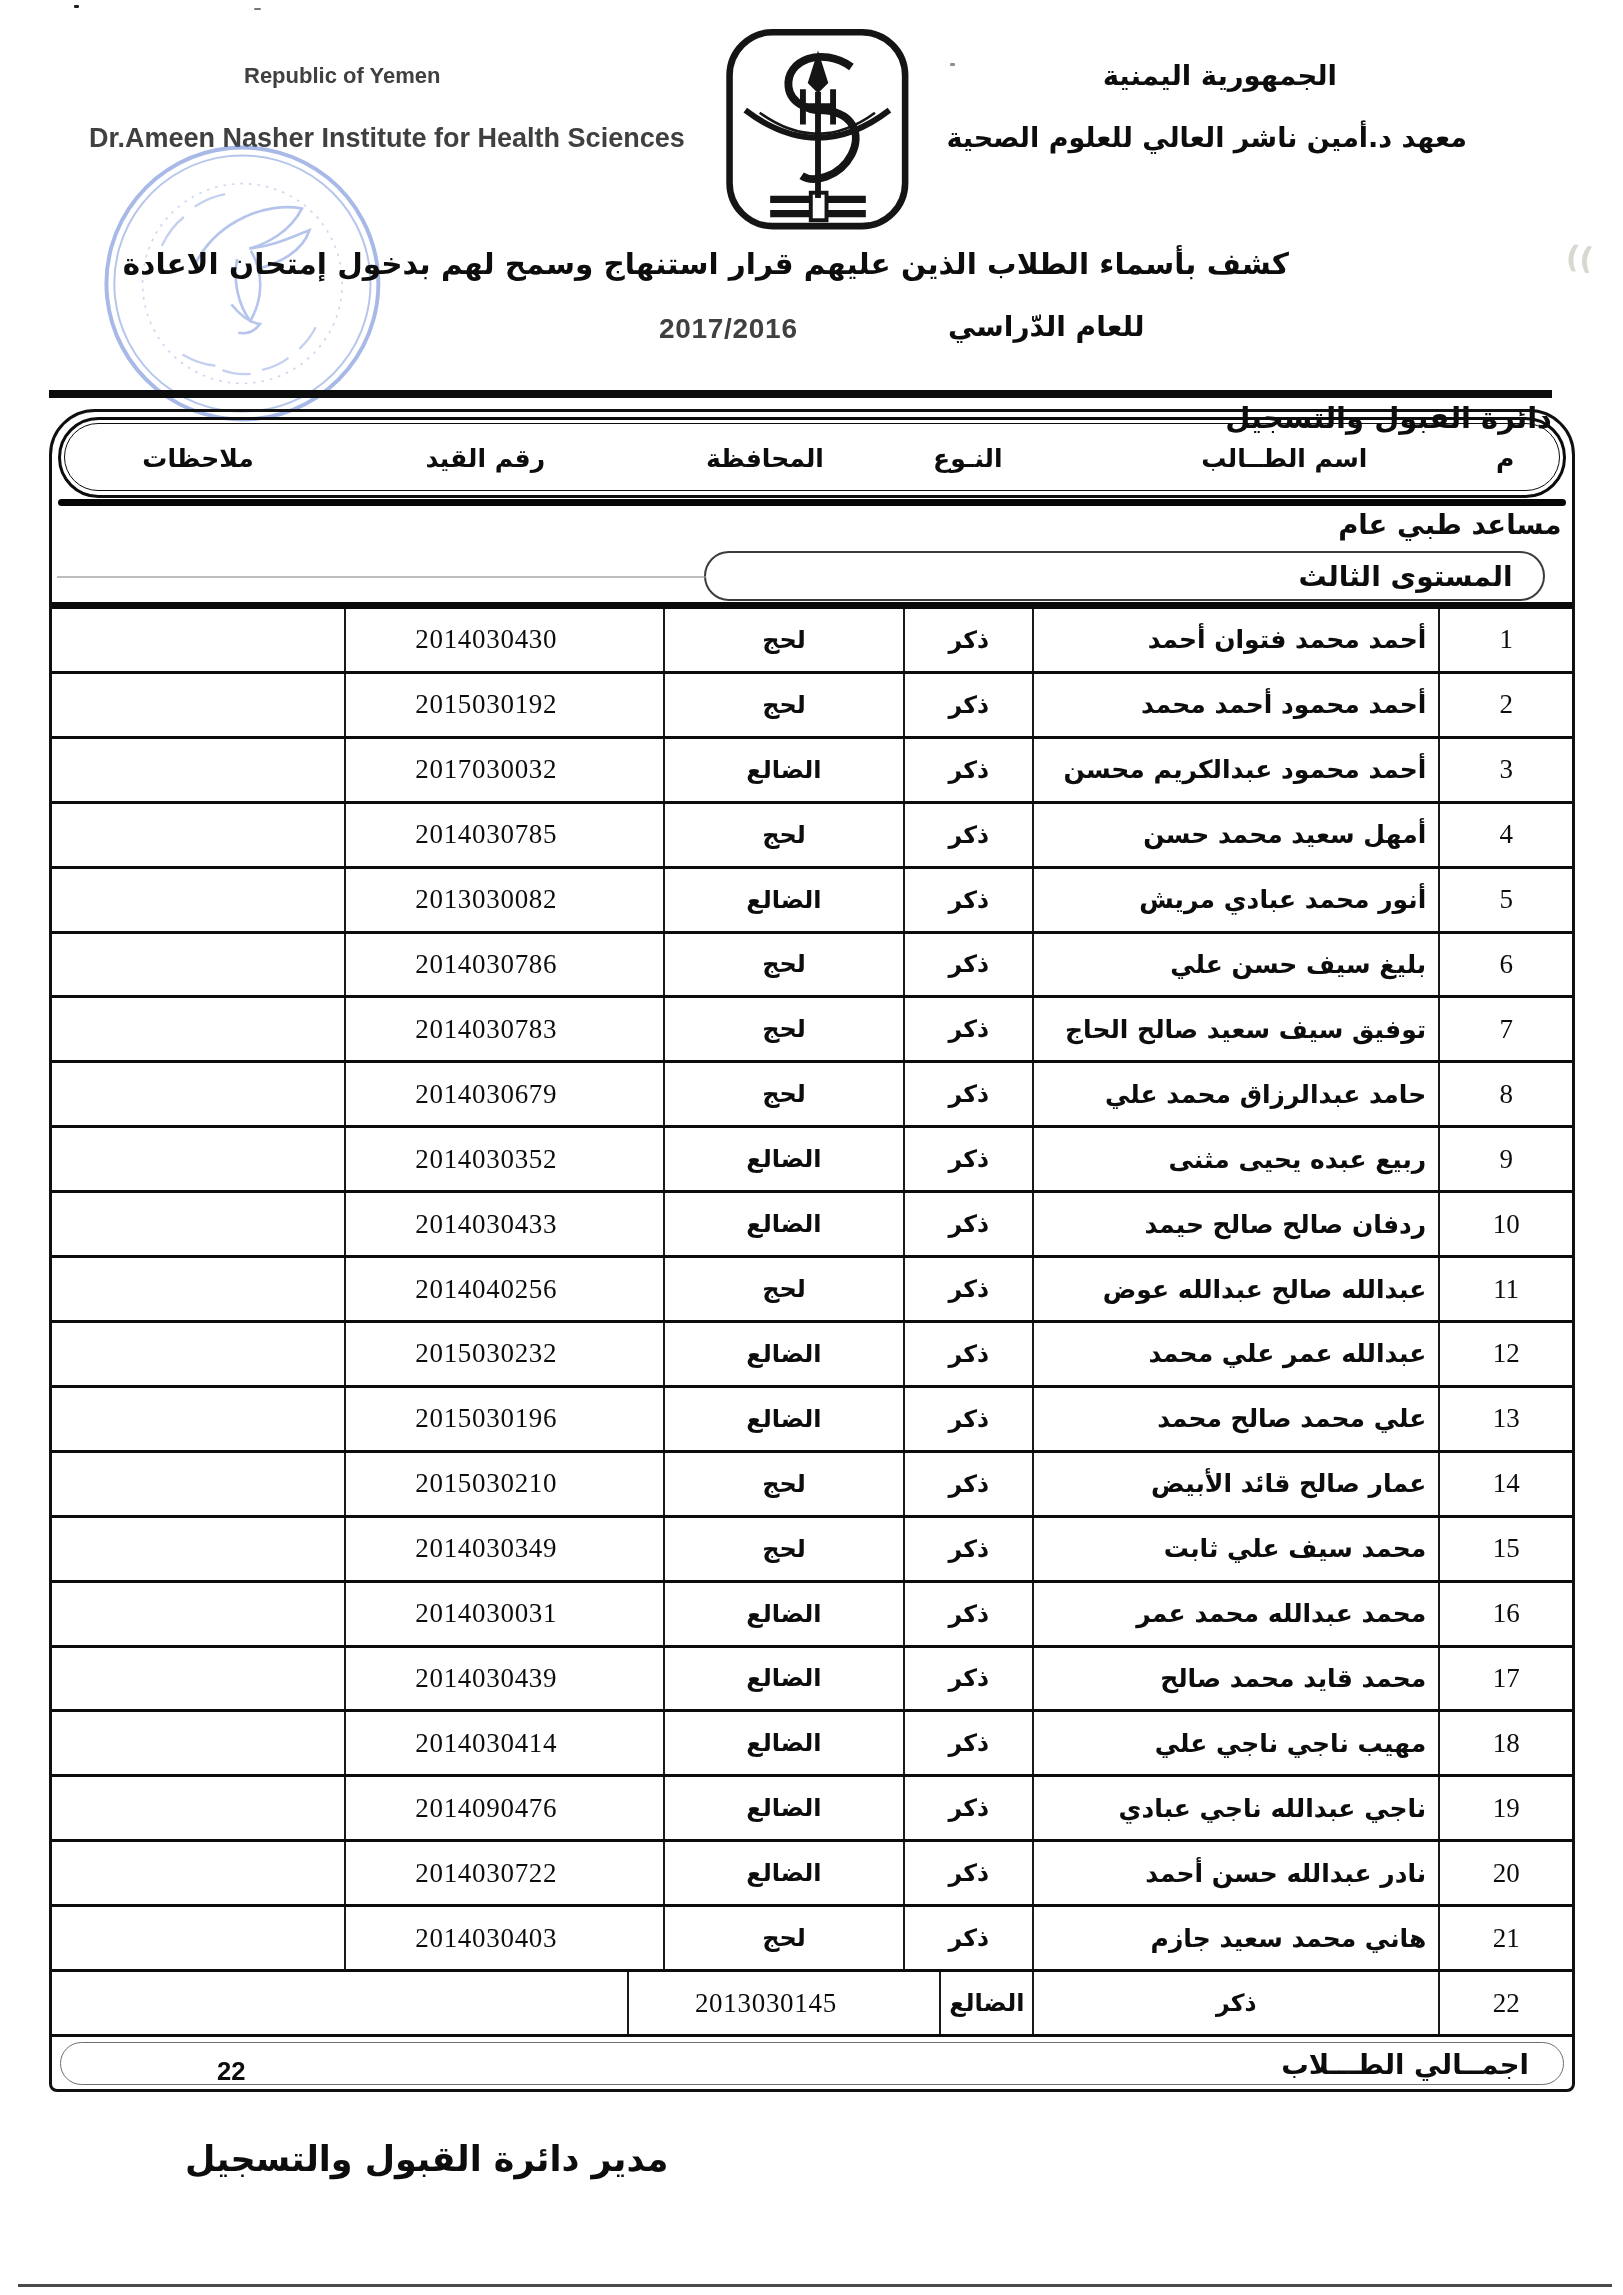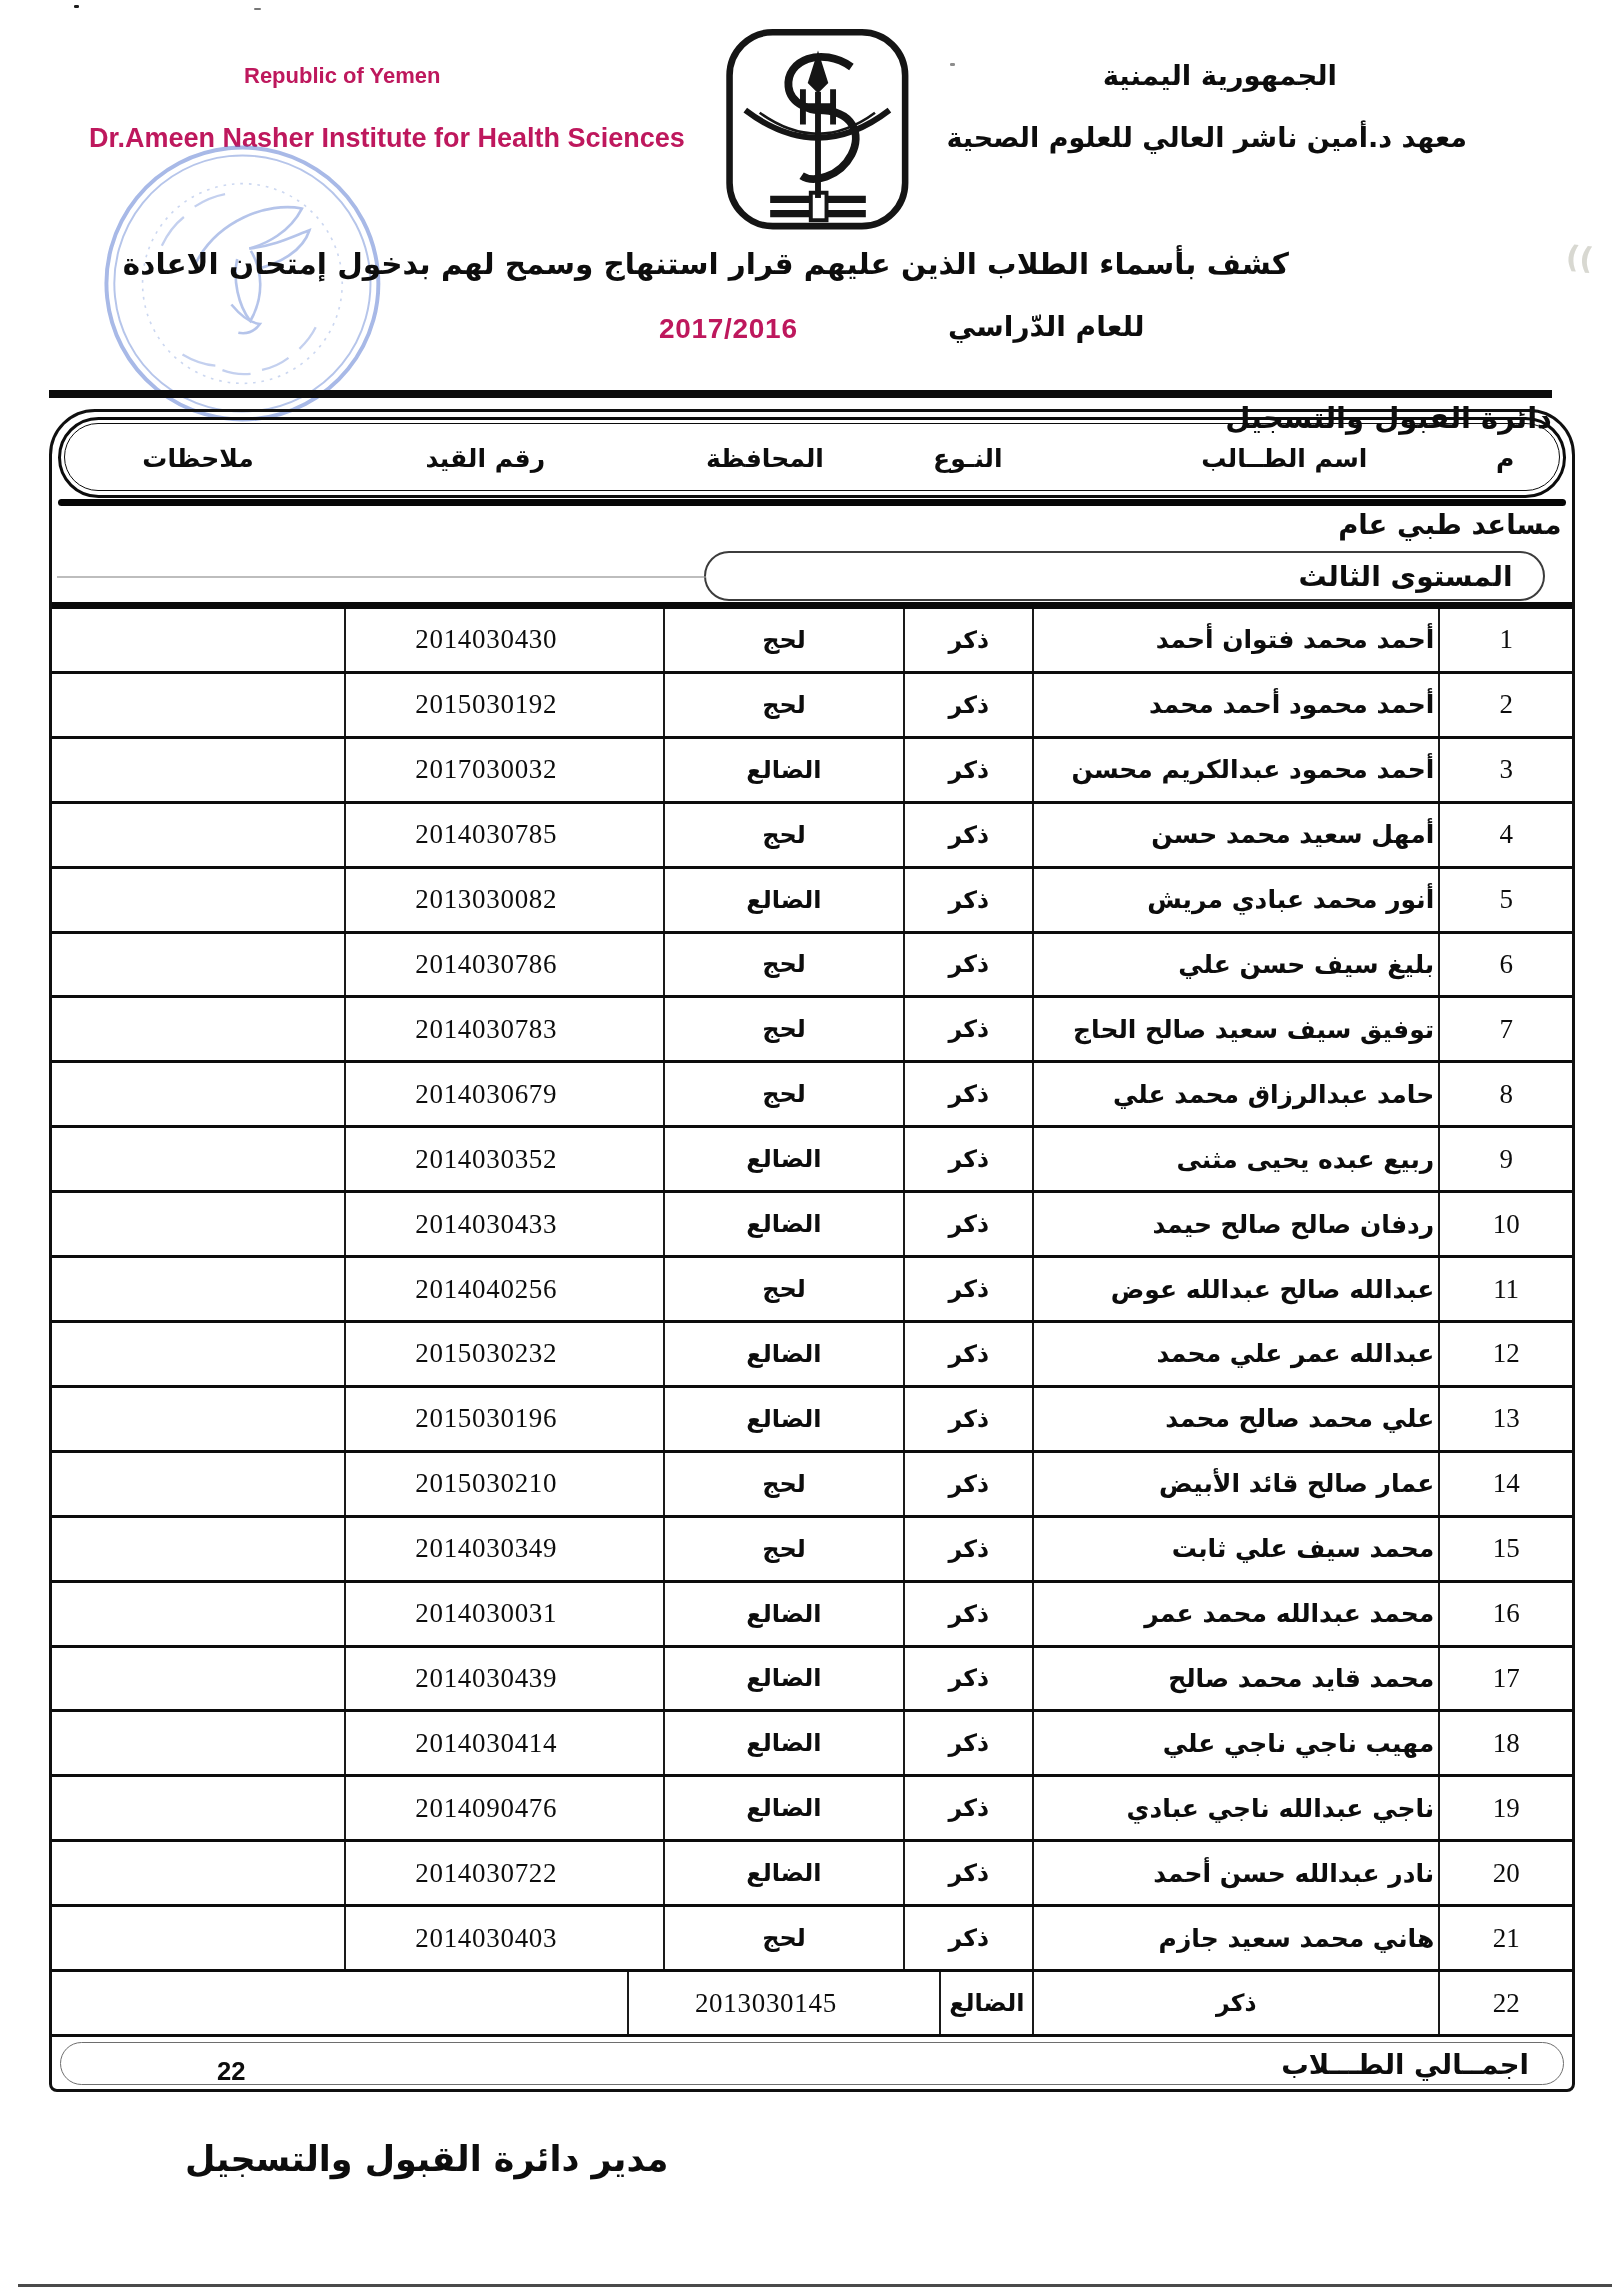--- a/index.html
+++ b/index.html
@@ -1,20 +1,20 @@
 <!DOCTYPE html>
 <html lang="ar" style="font-size:10.5px"><head>
 <meta charset="utf-8">
 <style>
   html,body{margin:0;padding:0;background:#ffffff;}
   #page{position:relative;width:1623px;height:2295px;background:#ffffff;overflow:hidden;
         font-family:"DejaVu Sans",sans-serif;color:#0d0d0d;}
   .abs{position:absolute;}
   .ar{direction:rtl;font-family:"DejaVu Sans",sans-serif;font-weight:bold;white-space:nowrap;}
-  .en{font-family:"Liberation Sans",sans-serif;font-weight:bold;white-space:nowrap;color:#be185d;}
+  .en{font-family:"Liberation Sans",sans-serif;font-weight:bold;white-space:nowrap;color:#404040;}
 
   
   #en-line1{left:244px;top:63px;font-size:22px;}
   #en-line2{left:89px;top:123px;font-size:27px;}
   #ar-line1{right:286px;top:59px;font-size:27.5px;}
   #ar-line2{right:156px;top:122px;font-size:27px;}
   #logo{left:723px;top:26px;}
   #stamp{left:98px;top:139px;opacity:.85;transform:rotate(-6deg);}
 
   
@@ -47,21 +47,21 @@
 
   
   #table-rows{position:absolute;left:0;right:0;top:197px;height:1428px;display:grid;
               grid-template-rows:repeat(22,1fr);}
   .trow{direction:rtl;display:grid;grid-template-columns:8.8% 26.7% 8.5% 18.2% 18.6% 19.2%;
         border-bottom:3.3px solid #0c0c0c;box-sizing:border-box;}
   .tcell{display:flex;align-items:center;justify-content:center;direction:rtl;
          border-left:2px solid #1a1a1a;box-sizing:border-box;overflow:hidden;}
   .trow .tcell:last-child{border-left:none;}
   .c-no{font-family:"Liberation Serif","DejaVu Serif",serif;font-size:27px;}
-  .c-name{justify-content:flex-start;padding-right:4px;font-weight:bold;font-size:25px;}
+  .c-name{justify-content:flex-start;padding-right:12px;font-weight:bold;font-size:25px;}
   .c-gender{font-weight:bold;font-size:23.6px;}
   .c-governorate{font-weight:bold;font-size:24px;margin-left:36px;}
   .c-reg_no{font-family:"Liberation Serif","DejaVu Serif",serif;font-size:27px;letter-spacing:0.7px;}
 
   
   #total-pill{position:absolute;left:7.9px;right:7.9px;top:1630px;height:43px;border:1.3px solid #6e6e6e;
               border-radius:23.6px;box-sizing:border-box;}
   #total-label{position:absolute;right:43px;top:1636px;font-size:27.5px;}
   #total-value{position:absolute;left:165px;top:1645px;font-size:25.6px;font-weight:bold;
                font-family:"Liberation Sans",sans-serif;}

